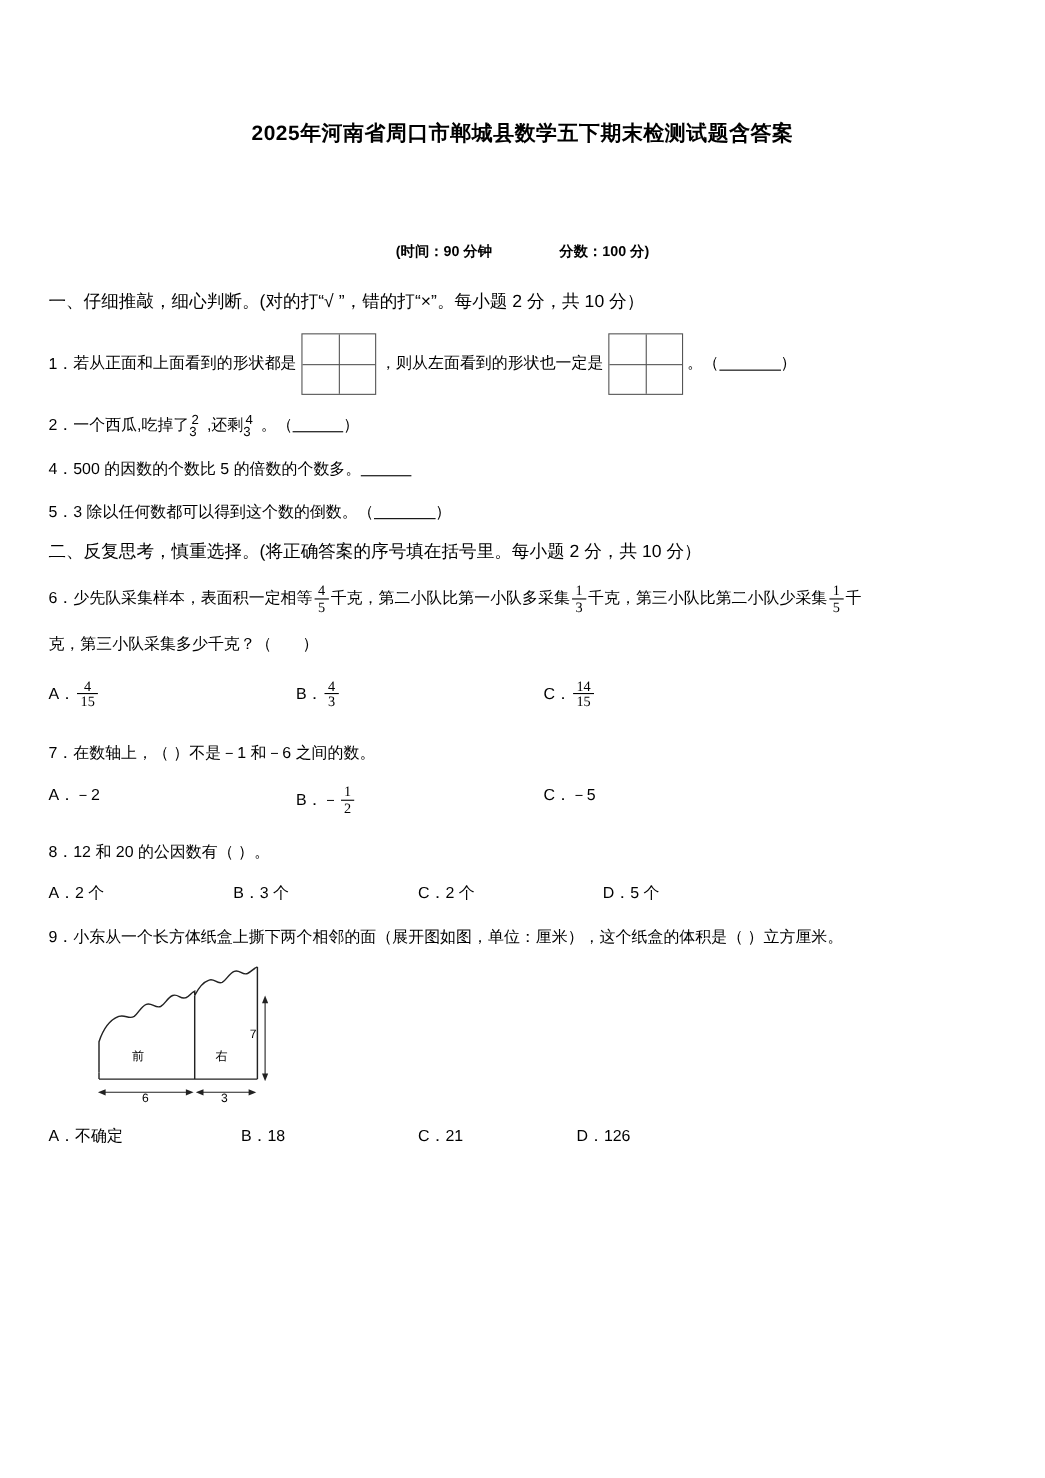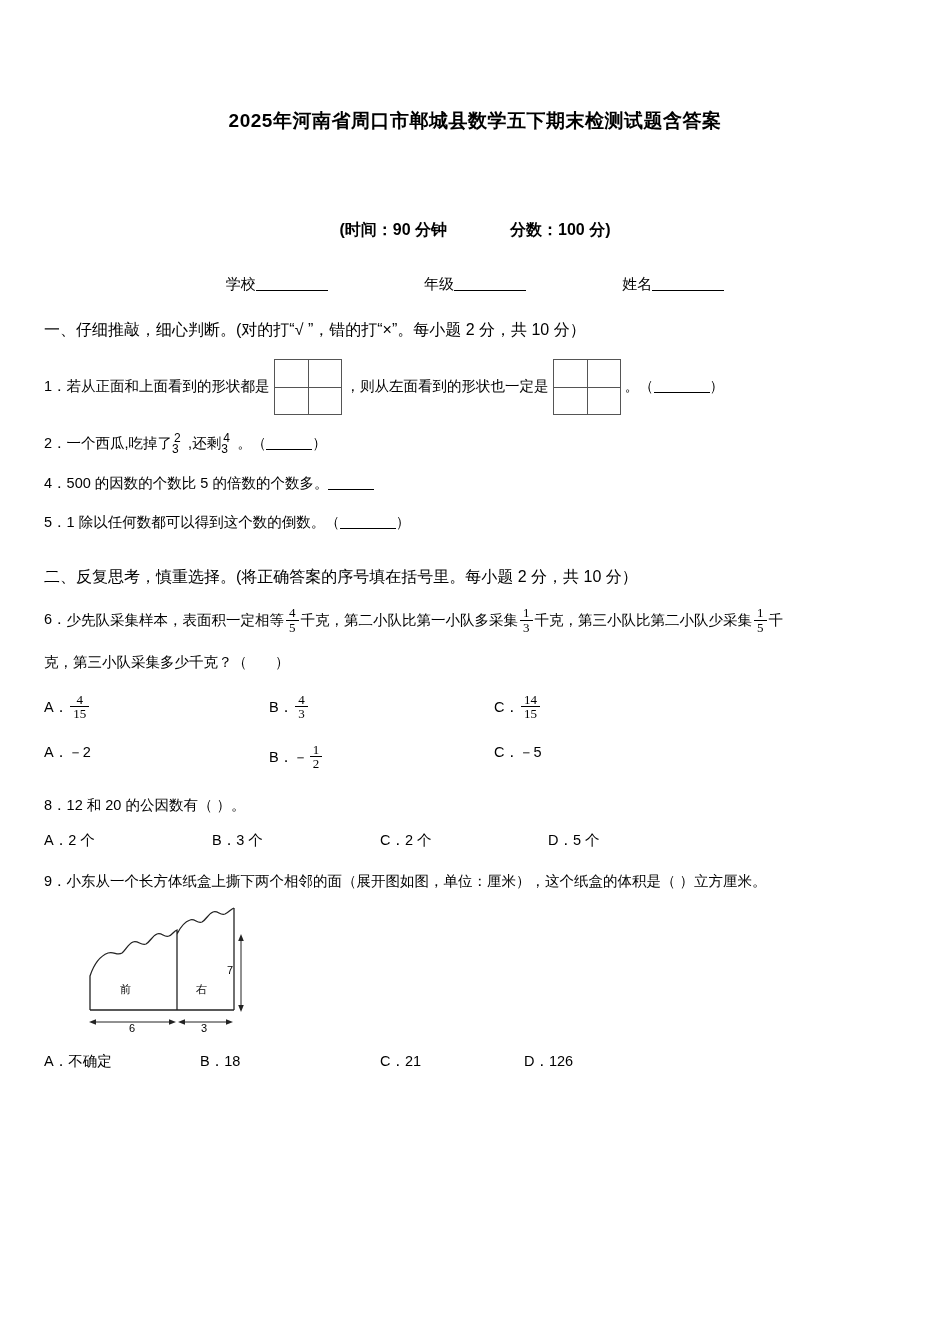--- a/index.html
+++ b/index.html
@@ -25,21 +25,21 @@
     text-align: center;
     font-family: "Liberation Sans", sans-serif;
     font-size: 19px;
     font-weight: bold;
     margin-top: 108px;
     letter-spacing: 0.5px;
   }
   .meta-line {
     text-align: center;
     font-family: "Liberation Sans", sans-serif;
-    font-size: 16px;
+    font-size: 13px;
     font-weight: bold;
     margin-top: 86px;
   }
   .meta-line .gap {
     display: inline-block;
     width: 54px;
   }
   .fields {
     text-align: center;
     font-size: 15px;
@@ -172,72 +172,64 @@
 <div class="page">
 
   <div class="title">2025年河南省周口市郸城县数学五下期末检测试题含答案</div>
 
   <div class="meta-line">
     <span>(时间：90 分钟</span>
     <span class="gap"></span>
     <span>分数：100 分)</span>
   </div>
 
-  <div class="fields">
-    <span class="f">
-      <span>学校</span><span class="blank"></span>
-    </span>
-    <span class="f">
-      <span>年级</span><span class="blank"></span>
-    </span>
-    <span class="f">
-      <span>姓名</span><span class="blank"></span>
-    </span>
-  </div>
 
   <div class="section-head">一、仔细推敲，细心判断。(对的打“√ ”，错的打“×”。每小题 2 分，共 10 分）</div>
 
   <div class="q" style="margin-top:18px;">
     <span class="q-num">1．</span><span>若从正面和上面看到的形状都是</span><span class="grid-fig"></span><span>，则从左面看到的形状也一定是</span><span class="grid-fig"></span><span>。（</span><span class="blankline w56"></span><span>）</span>
   </div>
 
   <div class="q" style="margin-top:16px;">
     <span class="q-num">2．</span><span>一个西瓜,吃掉了</span><span class="sfrac"><span class="n">2</span><span class="d">3</span></span><span>,还剩</span><span class="sfrac"><span class="n">4</span><span class="d">3</span></span><span>。（</span><span class="blankline w46"></span><span>）</span>
   </div>
 
 
   <div class="q">
     <span class="q-num">4．</span><span>500 的因数的个数比 5 的倍数的个数多。</span><span class="blankline w46"></span>
   </div>
 
   <div class="q">
-    <span class="q-num">5．</span><span>1 除以任何数都可以得到这个数的倒数。（</span><span class="blankline w56"></span><span>）</span>
-  </div>
-
-  <div class="section-head" style="margin-top:32px;">二、反复思考，慎重选择。(将正确答案的序号填在括号里。每小题 2 分，共 10 分）</div>
+    <span class="q-num">5．</span><span>3 除以任何数都可以得到这个数的倒数。（</span><span class="blankline w56"></span><span>）</span>
+  </div>
+
+  <div class="section-head" style="margin-top:12px;">二、反复思考，慎重选择。(将正确答案的序号填在括号里。每小题 2 分，共 10 分）</div>
 
   <div class="q" style="margin-top:18px;">
     <span class="q-num">6．</span><span>少先队采集样本，表面积一定相等</span><span class="frac"><span class="n">4</span><span class="d">5</span></span><span>千克，第二小队比第一小队多采集</span><span class="frac"><span class="n">1</span><span class="d">3</span></span><span>千克，第三小队比第二小队少采集</span><span class="frac"><span class="n">1</span><span class="d">5</span></span><span>千</span>
   </div>
   <div class="q" style="margin-top:16px;">
     <span>克，第三小队采集多少千克？（</span><span style="display:inline-block;width:28px;"></span><span>）</span>
   </div>
 
   <div class="opts" style="margin-top:18px;">
     <span class="opt" style="left:0px;">
       <span>A．</span><span class="frac"><span class="n">4</span><span class="d">15</span></span>
     </span>
     <span class="opt" style="left:225px;">
       <span>B．</span><span class="frac"><span class="n">4</span><span class="d">3</span></span>
     </span>
     <span class="opt" style="left:450px;">
       <span>C．</span><span class="frac"><span class="n">14</span><span class="d">15</span></span>
     </span>
   </div>
 
+  <div class="q" style="margin-top:22px;">
+    <span class="q-num">7．</span><span>在数轴上，（    ）不是－1 和－6 之间的数。</span>
+  </div>
 
   <div class="opts" style="">
     <span class="opt" style="left:0px;">
       <span>A．</span><span>－2</span>
     </span>
     <span class="opt" style="left:225px;">
       <span>B．</span><span>－</span><span class="frac"><span class="n">1</span><span class="d">2</span></span>
     </span>
     <span class="opt" style="left:450px;">
       <span>C．</span><span>－5</span>
@@ -289,18 +281,18 @@
     </svg>
     <span class="lbl" style="left:36px; top:78px;">前</span>
     <span class="lbl" style="left:112px; top:78px;">右</span>
     <span class="lbl" style="left:143px; top:60px;">7</span>
     <span class="lbl" style="left:45px; top:118px;">6</span>
     <span class="lbl" style="left:117px; top:118px;">3</span>
   </div>
 
   <div class="opts-simple" style="position:relative;height:22px;margin-top:18px;text-align:center;">
     <span class="opt" style="left:0px;"><span>A．</span><span>不确定</span></span>
-    <span class="opt" style="left:156px;"><span>B．</span><span>18</span></span>
+    <span class="opt" style="left:175px;"><span>B．</span><span>18</span></span>
     <span class="opt" style="left:336px;"><span>C．</span><span>21</span></span>
     <span class="opt" style="left:480px;"><span>D．</span><span>126</span></span>
   </div>
 
 </div>
 
 </body></html>

